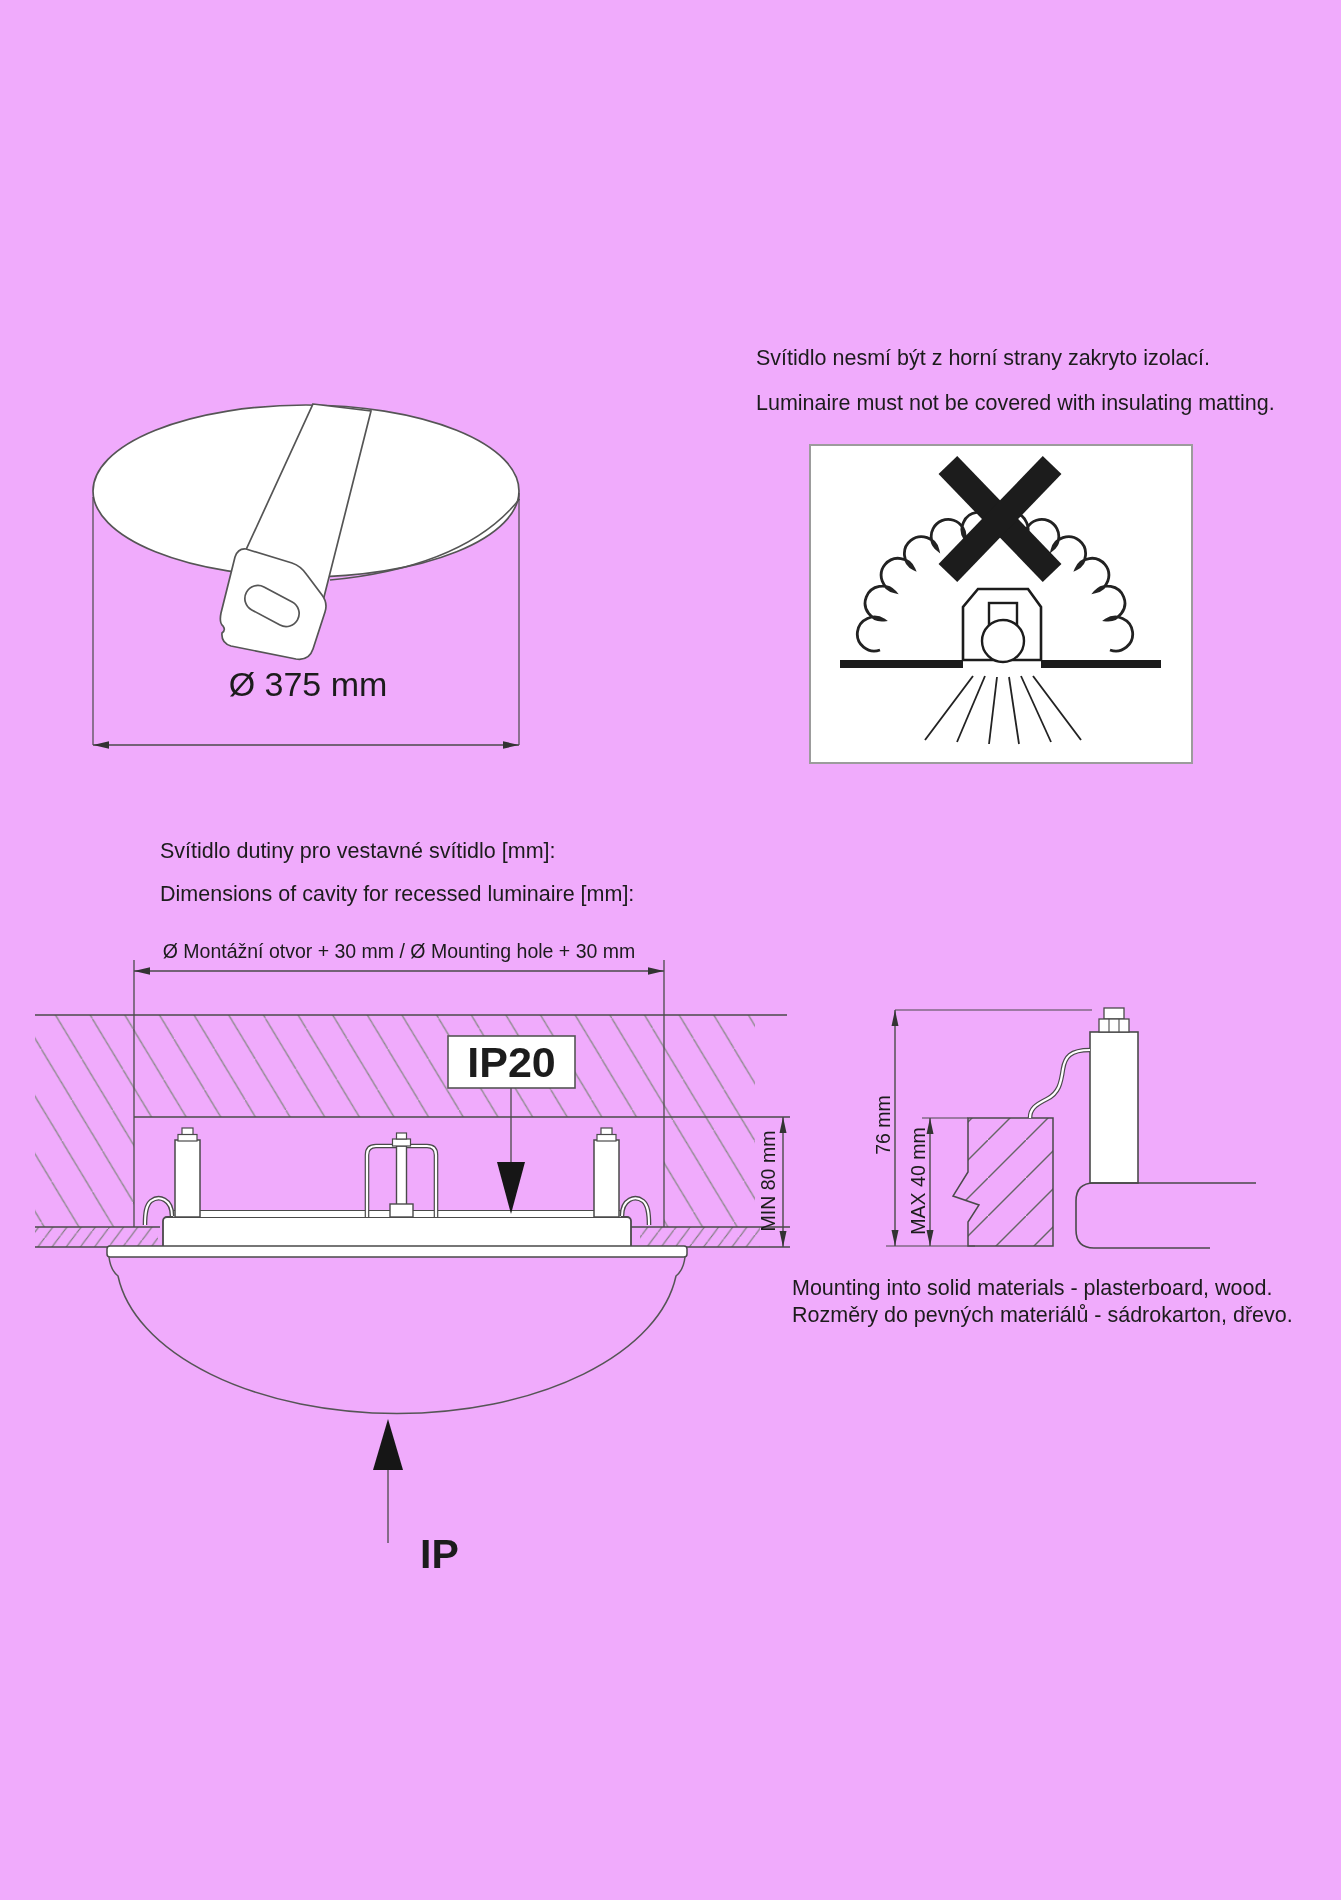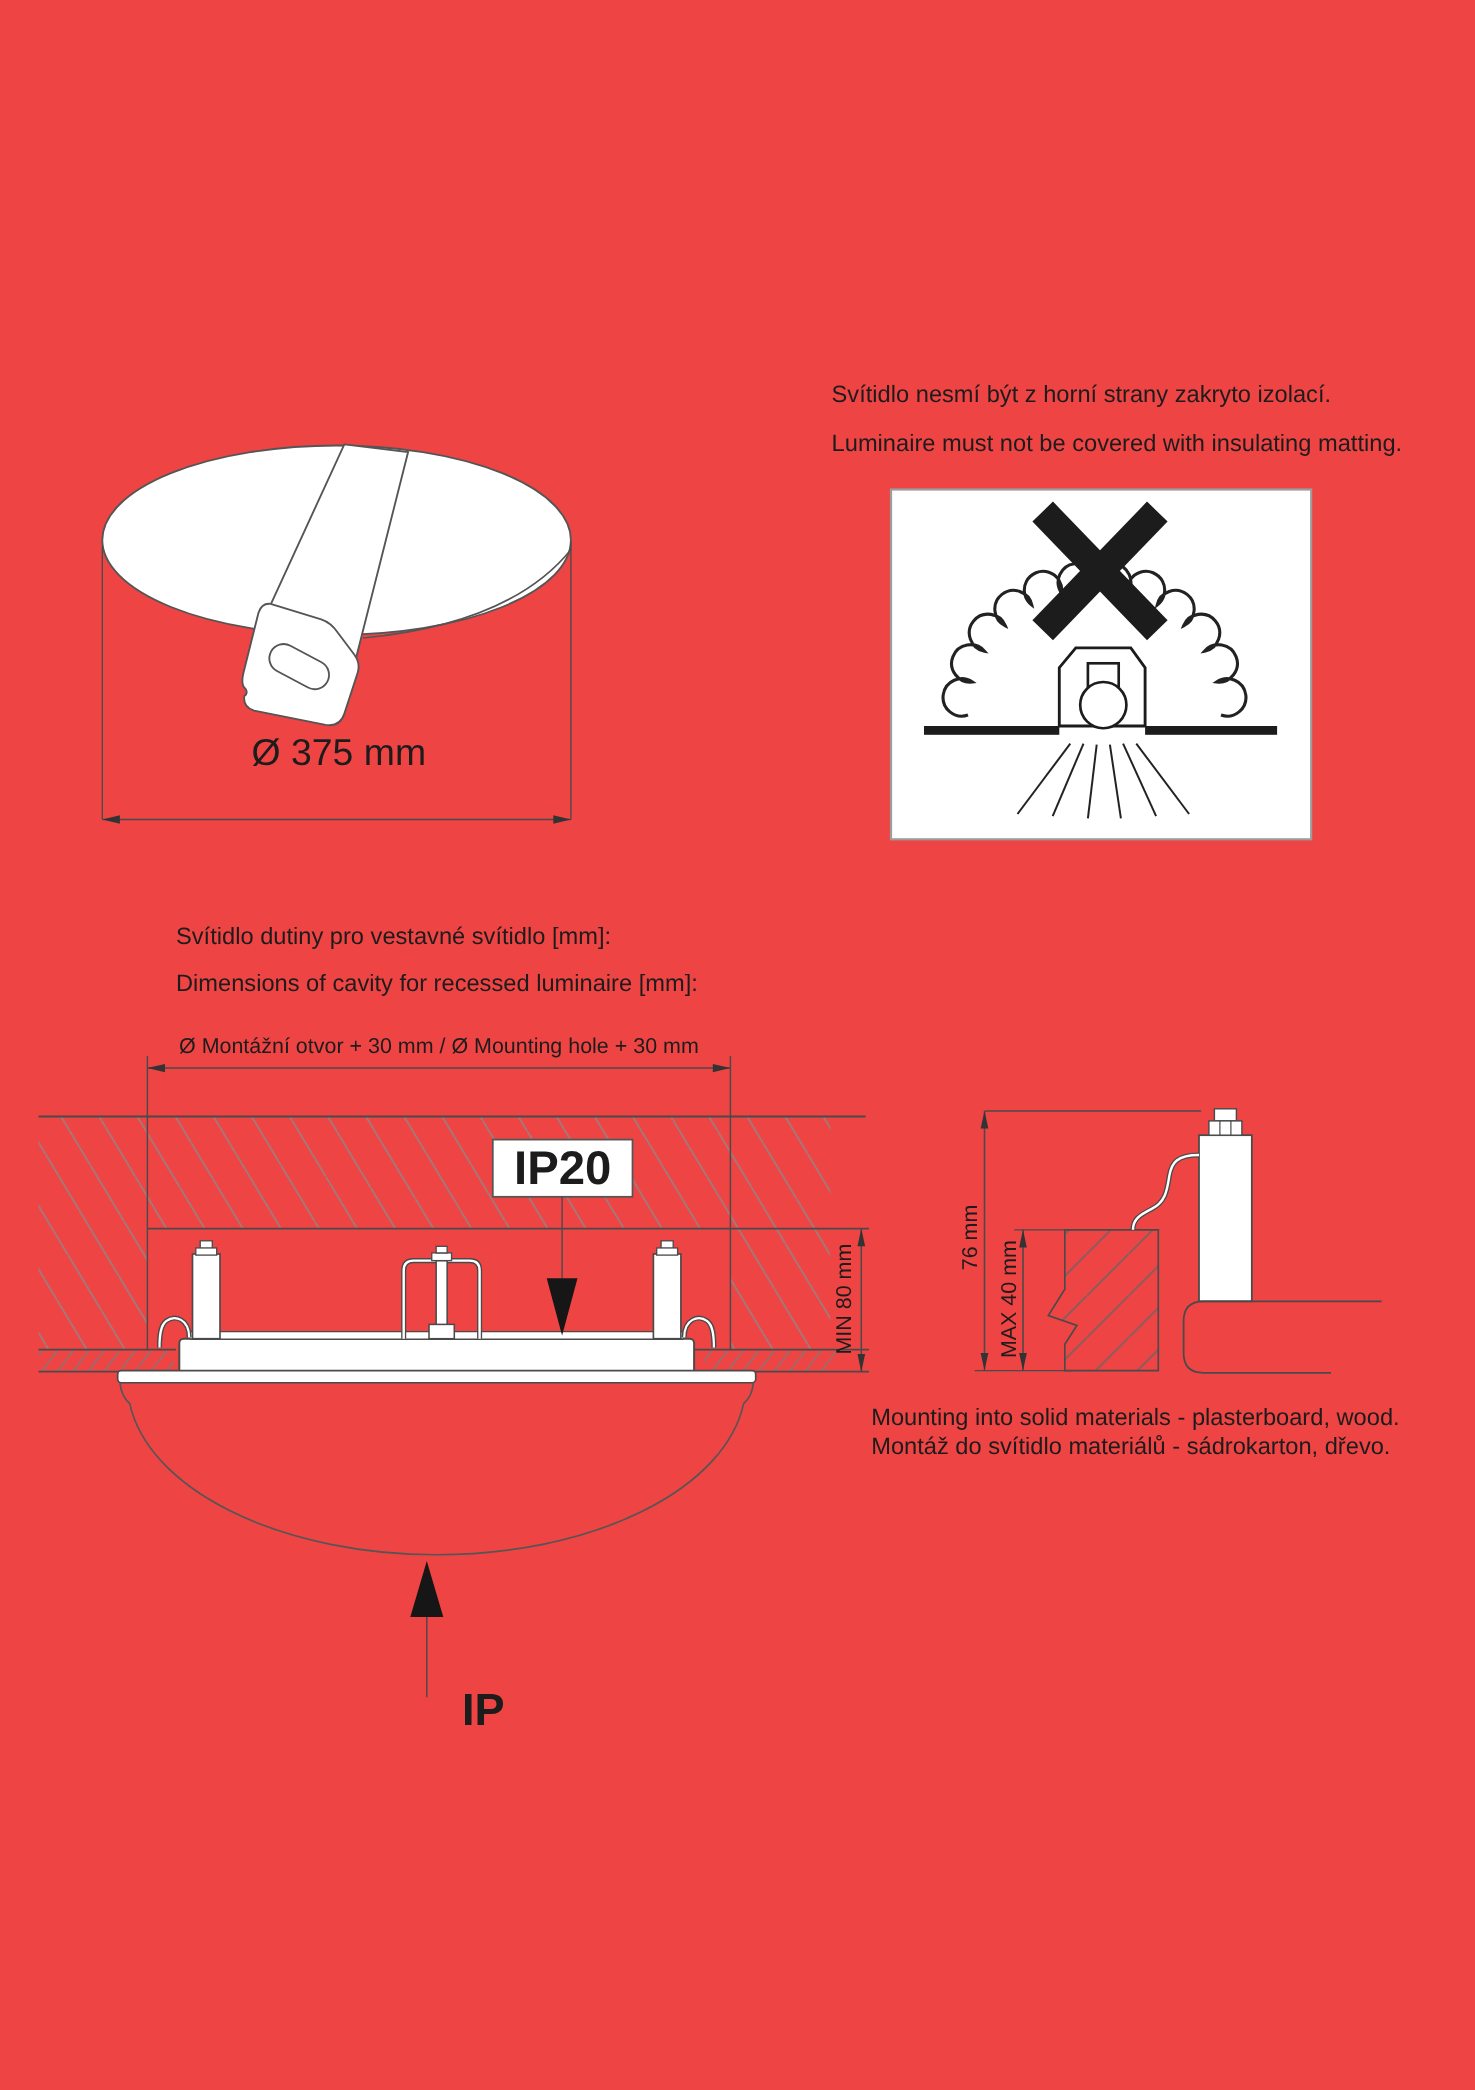--- a/index.html
+++ b/index.html
@@ -1,19 +1,19 @@
 <!DOCTYPE html>
 <html><head>
 <meta charset="utf-8">
 <style>
   html,body{margin:0;padding:0;background:#ffffff;}
   .page{
     position:relative;
     width:1341px;height:1900px;
-    background:#ef4444;
+    background:#f0abfc;
     font-family:"Liberation Sans",sans-serif;
     overflow:hidden;
   }
   svg.art{position:absolute;left:0;top:0;}
   .t{
     position:absolute;
     color:#1c1c1c;
     font-size:21.5px;
     white-space:nowrap;
     line-height:1.2;
@@ -184,18 +184,18 @@
   <div class="t" style="left:160px;top:882px">Dimensions of cavity for recessed luminaire [mm]:</div>
 
   <div class="t small center" style="left:399px;top:940px">Ø Montážní otvor + 30 mm / Ø Mounting hole + 30 mm</div>
 
   <div class="t ip20" style="left:448px;top:1036px">IP20</div>
 
   <div class="vtext" style="left:768px;top:1181px">MIN 80 mm</div>
   <div class="vtext" style="left:883px;top:1125px">76 mm</div>
   <div class="vtext" style="left:918px;top:1181px">MAX 40 mm</div>
 
-  <div class="t" style="left:792px;top:1303px">Montáž do svítidlo materiálů - sádrokarton, dřevo.</div>
+  <div class="t" style="left:792px;top:1303px">Rozměry do pevných materiálů - sádrokarton, dřevo.</div>
   <div class="t" style="left:792px;top:1276px">Mounting into solid materials - plasterboard, wood.</div>
 
   <div class="t ipbig" style="left:420px;top:1500px">IP</div>
 
 </div>
 
 </body></html>

